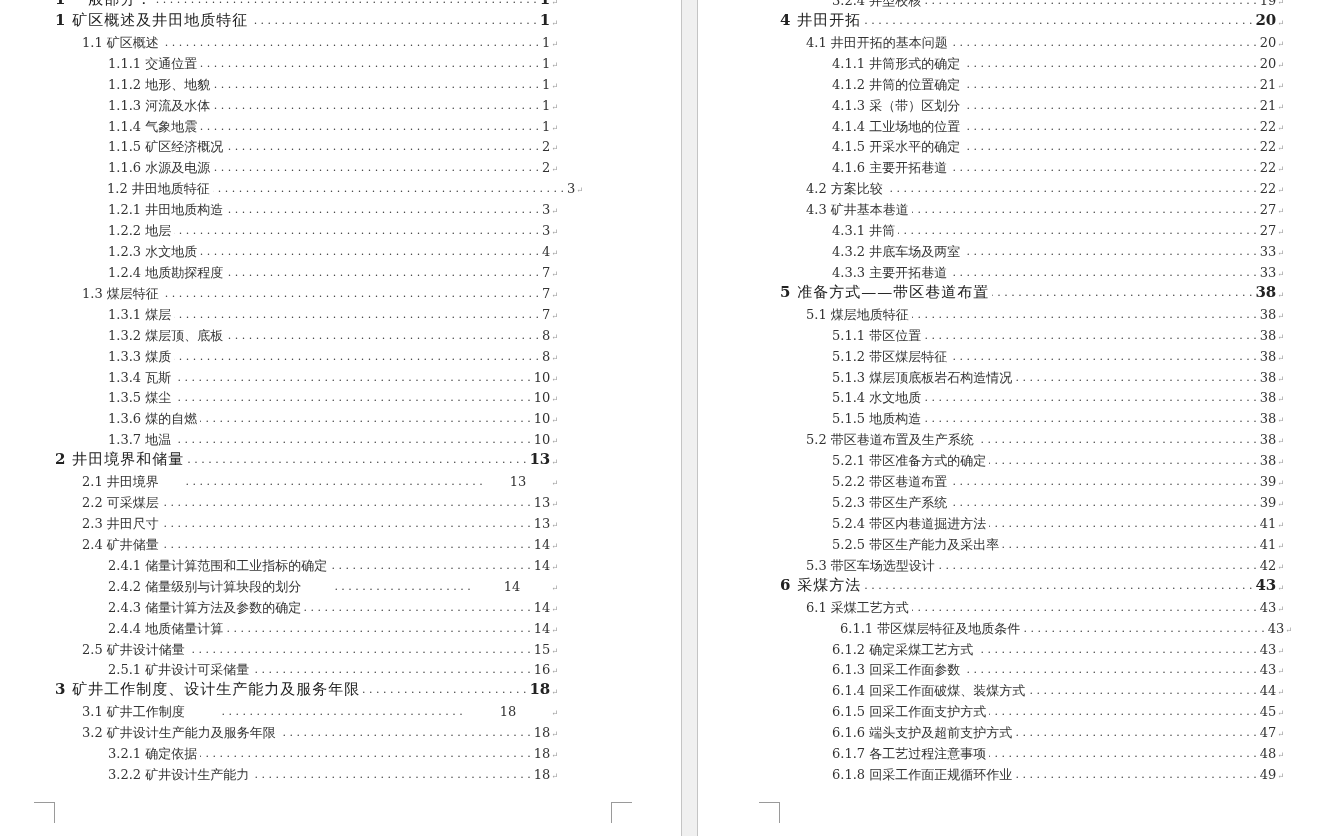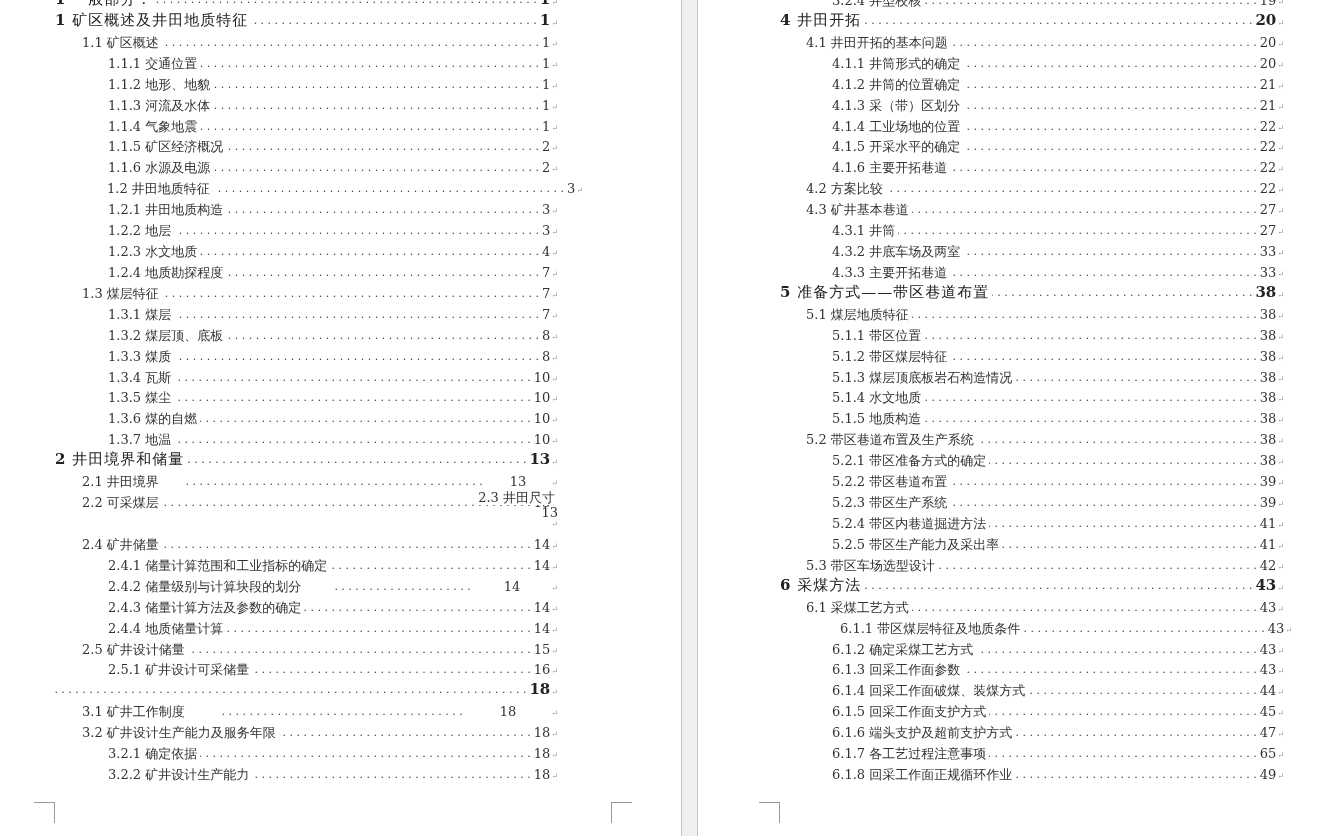--- a/index.html
+++ b/index.html
@@ -188,21 +188,21 @@
         <span class="leader"></span>
         <span class="pg">13</span>
         <span class="mark">↵</span>
       </div>
       <div class="row l2" style="left: 82px; width: 476px; top: 489.08px;">
         <span class="label"><span class="num">2.2</span> <span class="title">可采煤层</span></span>
         <span class="leader"></span>
         <span class="pg">13</span>
         <span class="mark">↵</span>
       </div>
-      <div class="row l2" style="left: 82px; width: 476px; top: 490px; flex-direction: column;">
+      <div class="row l2" style="left: 82px; width: 476px; top: 510px;">
         <span class="label"><span class="num">2.3</span> <span class="title">井田尺寸</span></span>
         <span class="leader"></span>
         <span class="pg">13</span>
         <span class="mark">↵</span>
       </div>
       <div class="row l2" style="left: 82px; width: 476px; top: 530.92px;">
         <span class="label"><span class="num">2.4</span> <span class="title">矿井储量</span></span>
         <span class="leader"></span>
         <span class="pg">14</span>
         <span class="mark">↵</span>
@@ -237,20 +237,21 @@
         <span class="pg">15</span>
         <span class="mark">↵</span>
       </div>
       <div class="row l3" style="left: 108px; width: 450px; top: 656.44px;">
         <span class="label"><span class="num">2.5.1</span> <span class="title">矿井设计可采储量</span></span>
         <span class="leader"></span>
         <span class="pg">16</span>
         <span class="mark">↵</span>
       </div>
       <div class="row l1" style="left: 55px; width: 503px; top: 677.36px;">
+        <span class="label"><span class="num">3</span> <span class="title">矿井工作制度、设计生产能力及服务年限</span></span>
         <span class="leader"></span>
         <span class="pg">18</span>
         <span class="mark">↵</span>
       </div>
       <div class="row l2" style="left: 82px; width: 476px; top: 698.28px; gap: 34px;">
         <span class="label"><span class="num">3.1</span> <span class="title">矿井工作制度</span></span>
         <span class="leader"></span>
         <span class="pg">18</span>
         <span class="mark">↵</span>
       </div>
@@ -493,21 +494,21 @@
       </div>
       <div class="row l3" style="left: 134px; width: 452px; top: 719.2px;">
         <span class="label"><span class="num">6.1.6</span> <span class="title">端头支护及超前支护方式</span></span>
         <span class="leader"></span>
         <span class="pg">47</span>
         <span class="mark">↵</span>
       </div>
       <div class="row l3" style="left: 134px; width: 452px; top: 740.12px;">
         <span class="label"><span class="num">6.1.7</span> <span class="title">各工艺过程注意事项</span></span>
         <span class="leader"></span>
-        <span class="pg">65</span>
+        <span class="pg">48</span>
         <span class="mark">↵</span>
       </div>
       <div class="row l3" style="left: 134px; width: 452px; top: 761.04px;">
         <span class="label"><span class="num">6.1.8</span> <span class="title">回采工作面正规循环作业</span></span>
         <span class="leader"></span>
         <span class="pg">49</span>
         <span class="mark">↵</span>
       </div>
     </div>
   <div class="corner bl" style="left:61px; top:802px;"></div>

